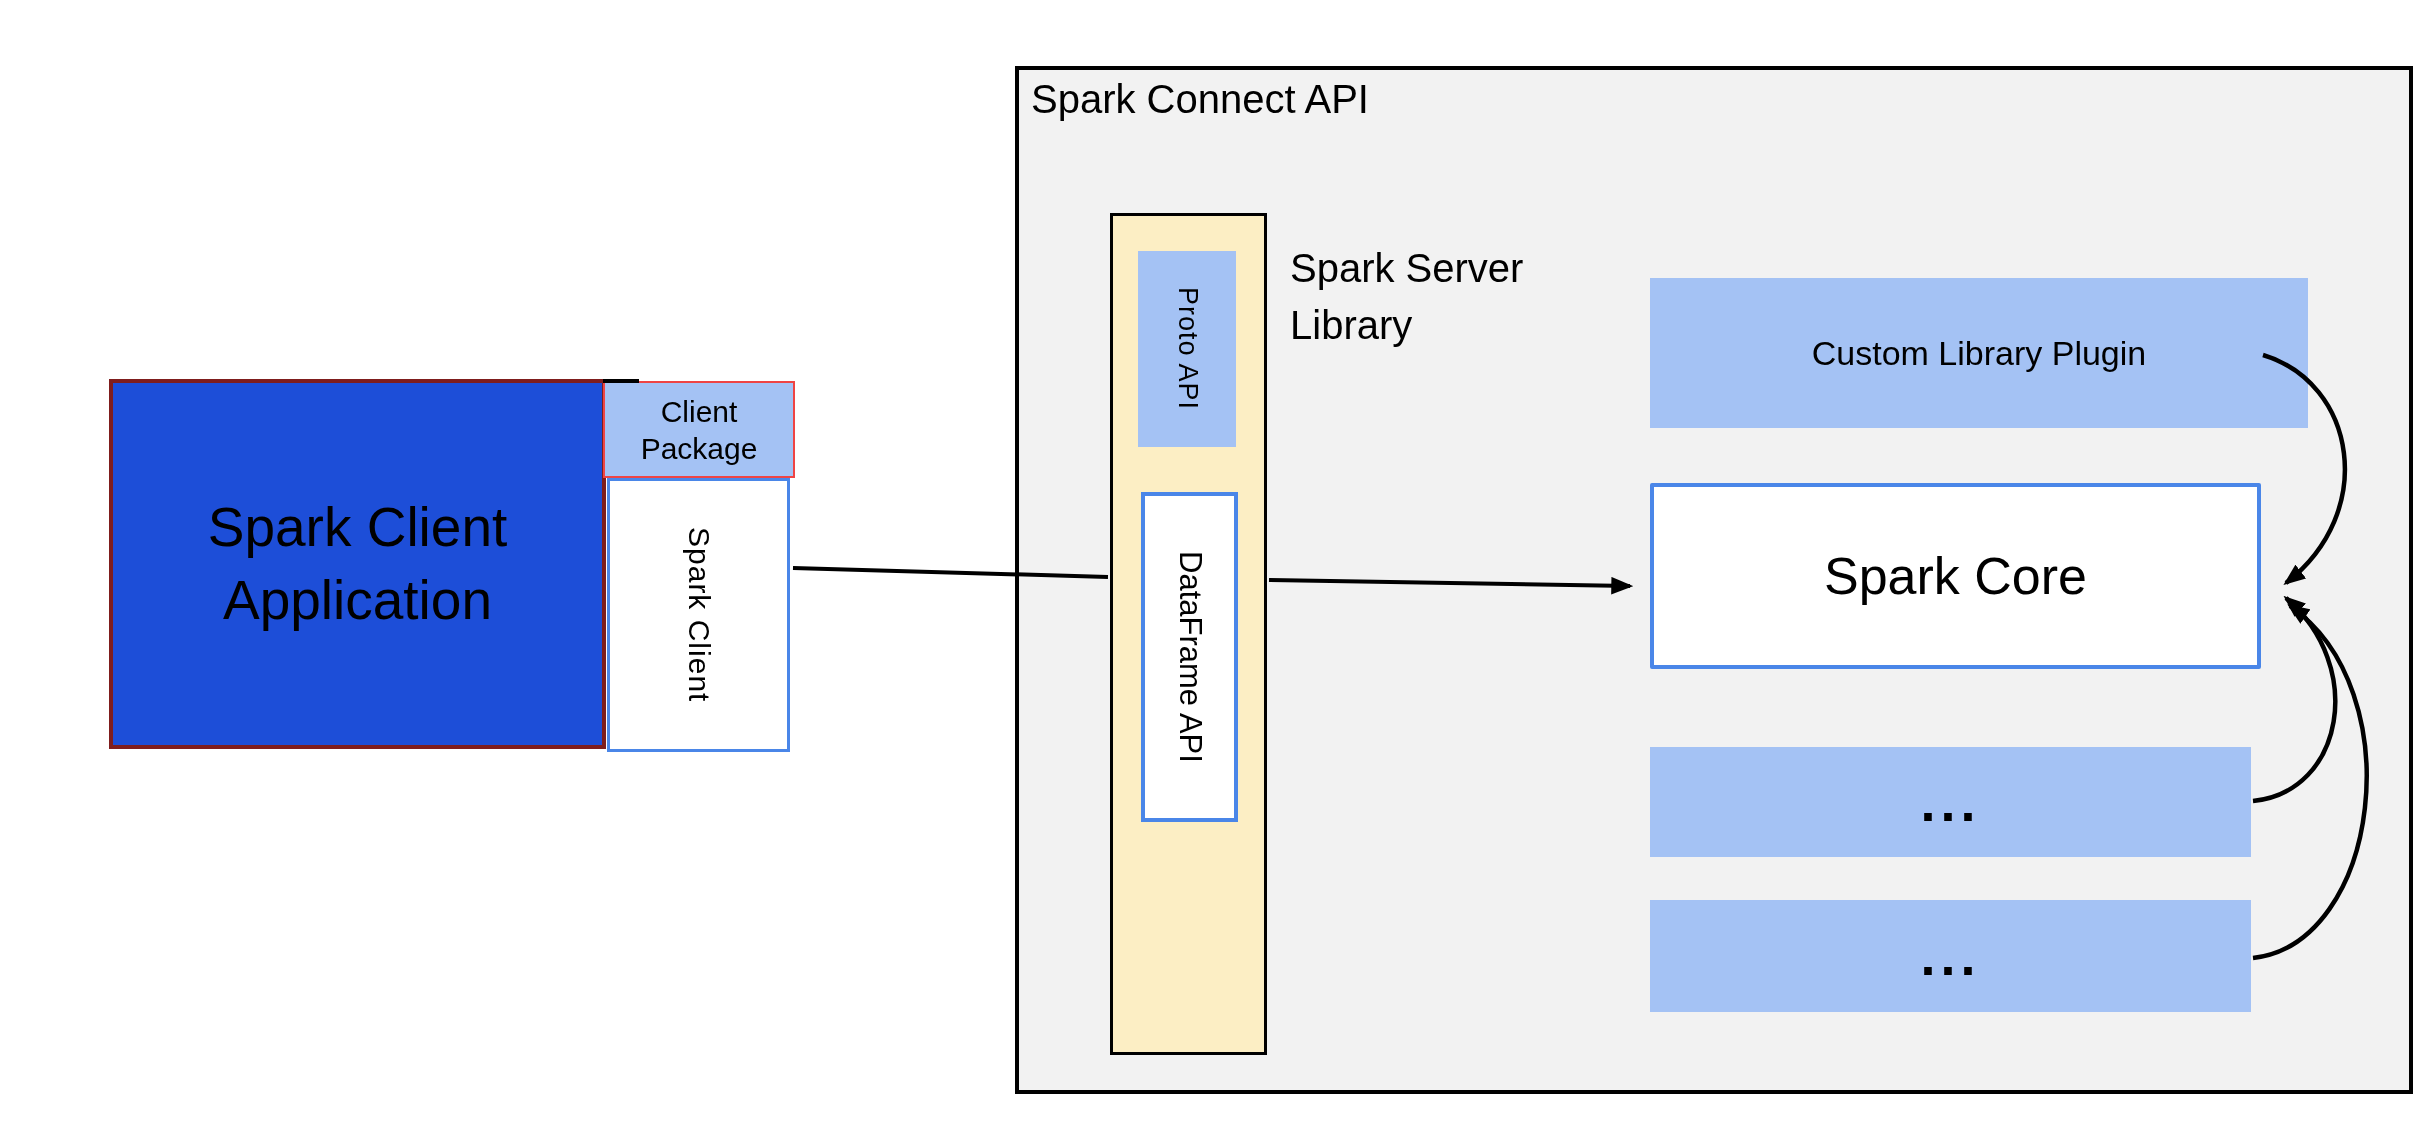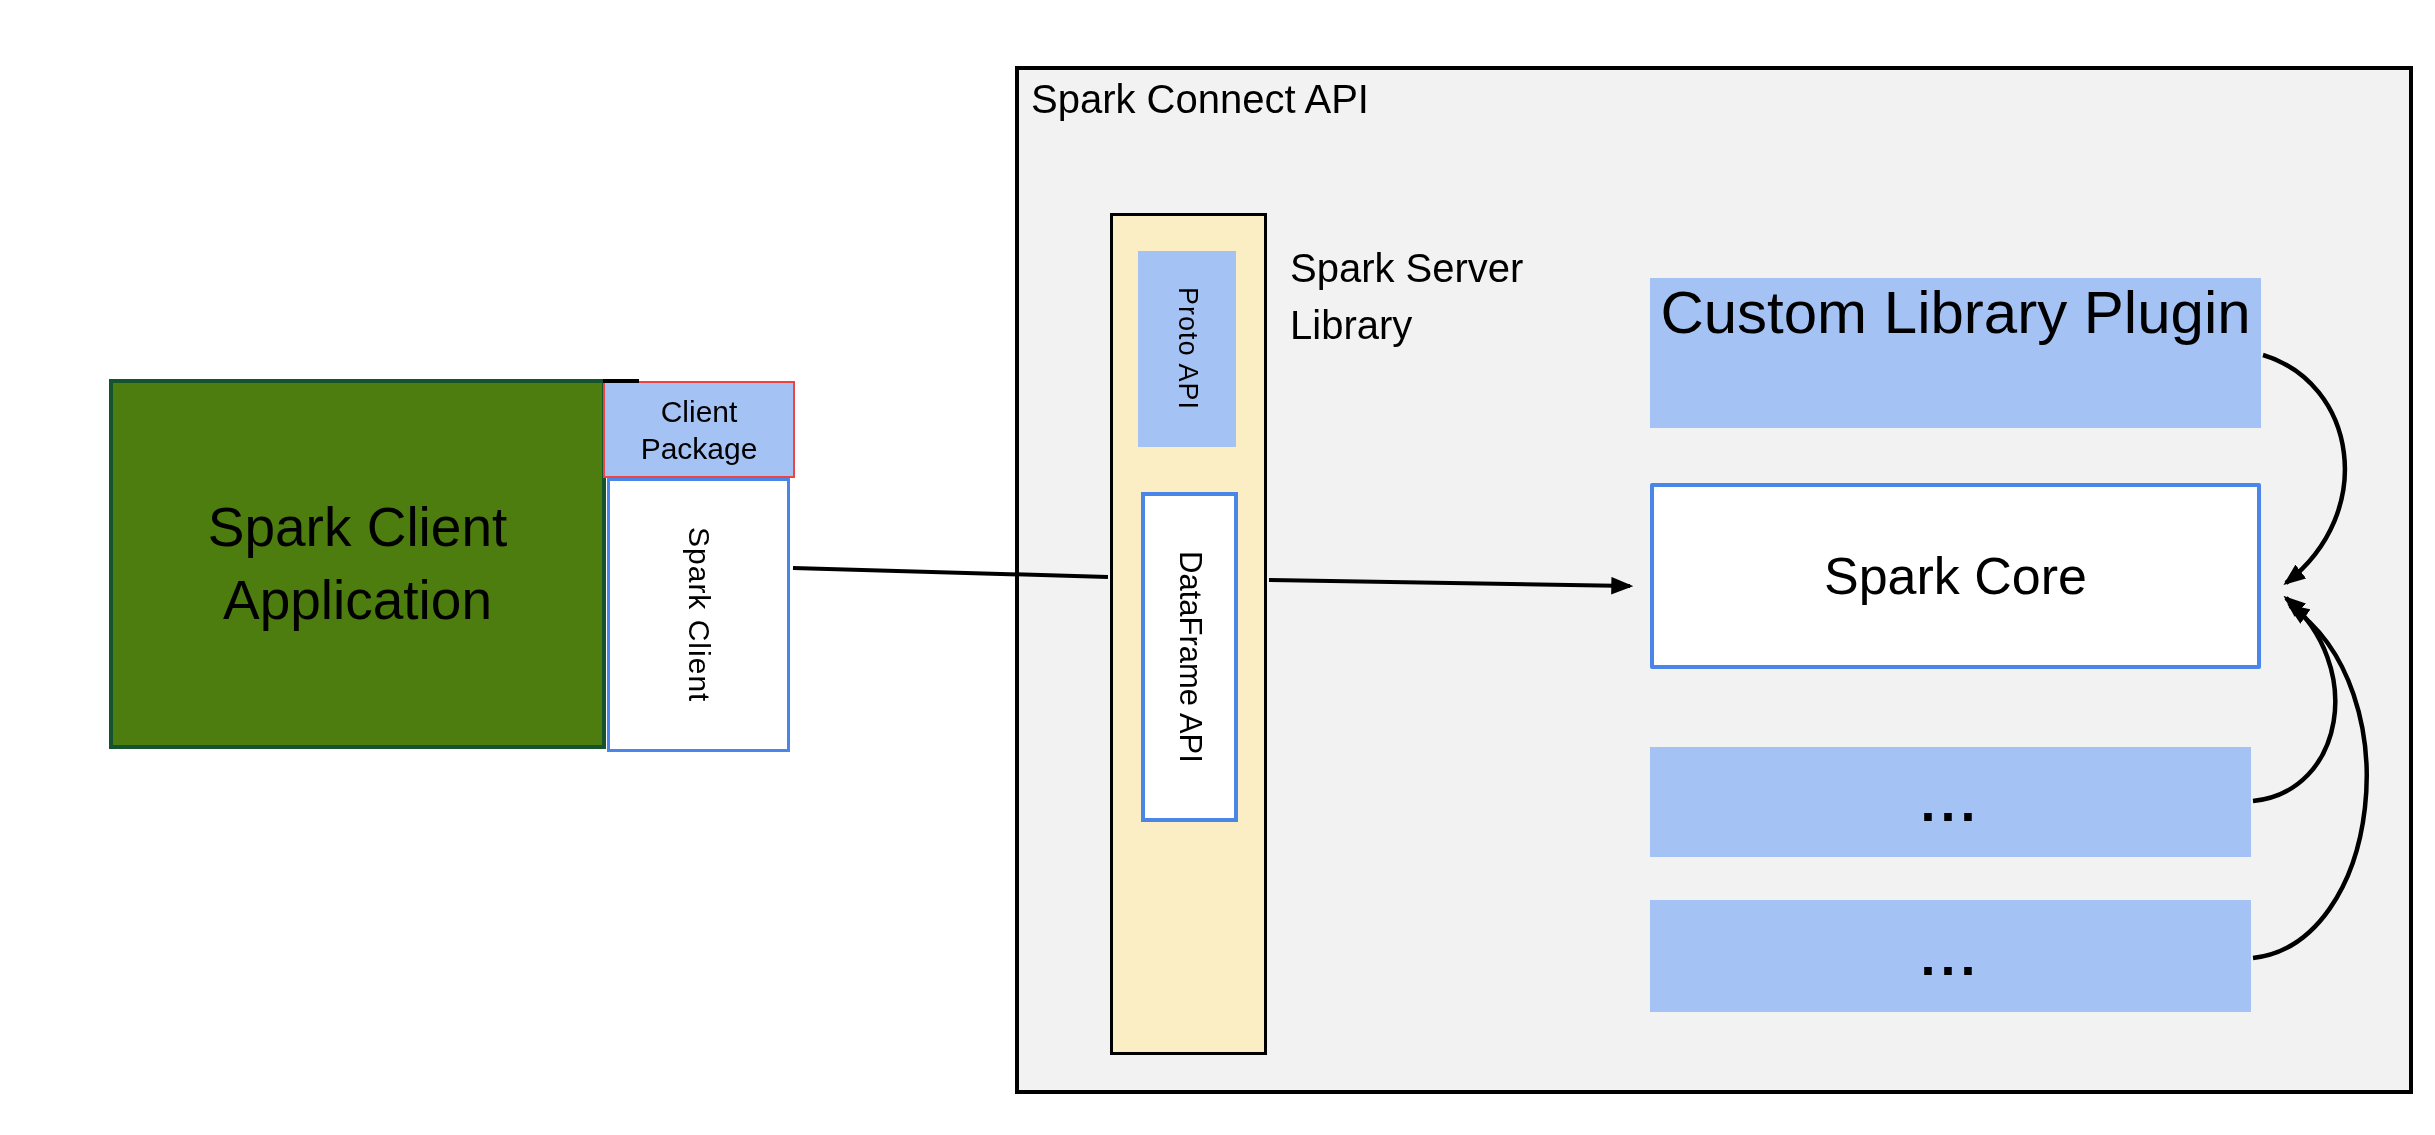--- a/index.html
+++ b/index.html
@@ -16,21 +16,21 @@
 
   
   .server-panel{
     left:975px;top:66px;width:1398px;height:1028px;
     background:#f2f2f2;border:4px solid #000;
   }
 
   
   .client-app{
     left:69px;top:379px;width:497px;height:370px;
-    background:#4d7c0f;border:4px solid #14532d;
+    background:#1d4ed8;border:4px solid #7f1d1d;
     display:flex;align-items:center;justify-content:center;text-align:center;
     font-size:55px;line-height:73px;
   }
   .client-app .lbl{width:380px;}
   .green-border-ext{
     left:563px;top:379px;width:36px;height:4px;background:#000;z-index:6;
   }
 
   .client-package{
     left:563px;top:381px;width:192px;height:97px;
@@ -75,24 +75,24 @@
   }
   .dataframe-api{
     left:1101px;top:492px;width:97px;height:330px;
     background:#ffffff;border:4px solid #4a86e8;
     display:flex;align-items:center;justify-content:center;
     writing-mode:vertical-rl;font-size:31px;z-index:3;
   }
 
   
   .plugin-box{
-    left:1610px;top:278px;width:611px;height:150px;
+    left:1610px;top:278px;width:658px;height:150px;
     background:#a4c2f4;
-    display:flex;align-items:flex-start;justify-content:center;
-    font-size:60px;z-index:2;
+    display:flex;align-items:center;justify-content:center;
+    font-size:34px;z-index:2;
   }
   .core-box{
     left:1610px;top:483px;width:611px;height:186px;
     background:#ffffff;border:4px solid #4a86e8;border-radius:2px;
     display:flex;align-items:center;justify-content:center;
     font-size:52px;z-index:2;
   }
   .dots-box{
     left:1610px;width:601px;
     background:#a4c2f4;

